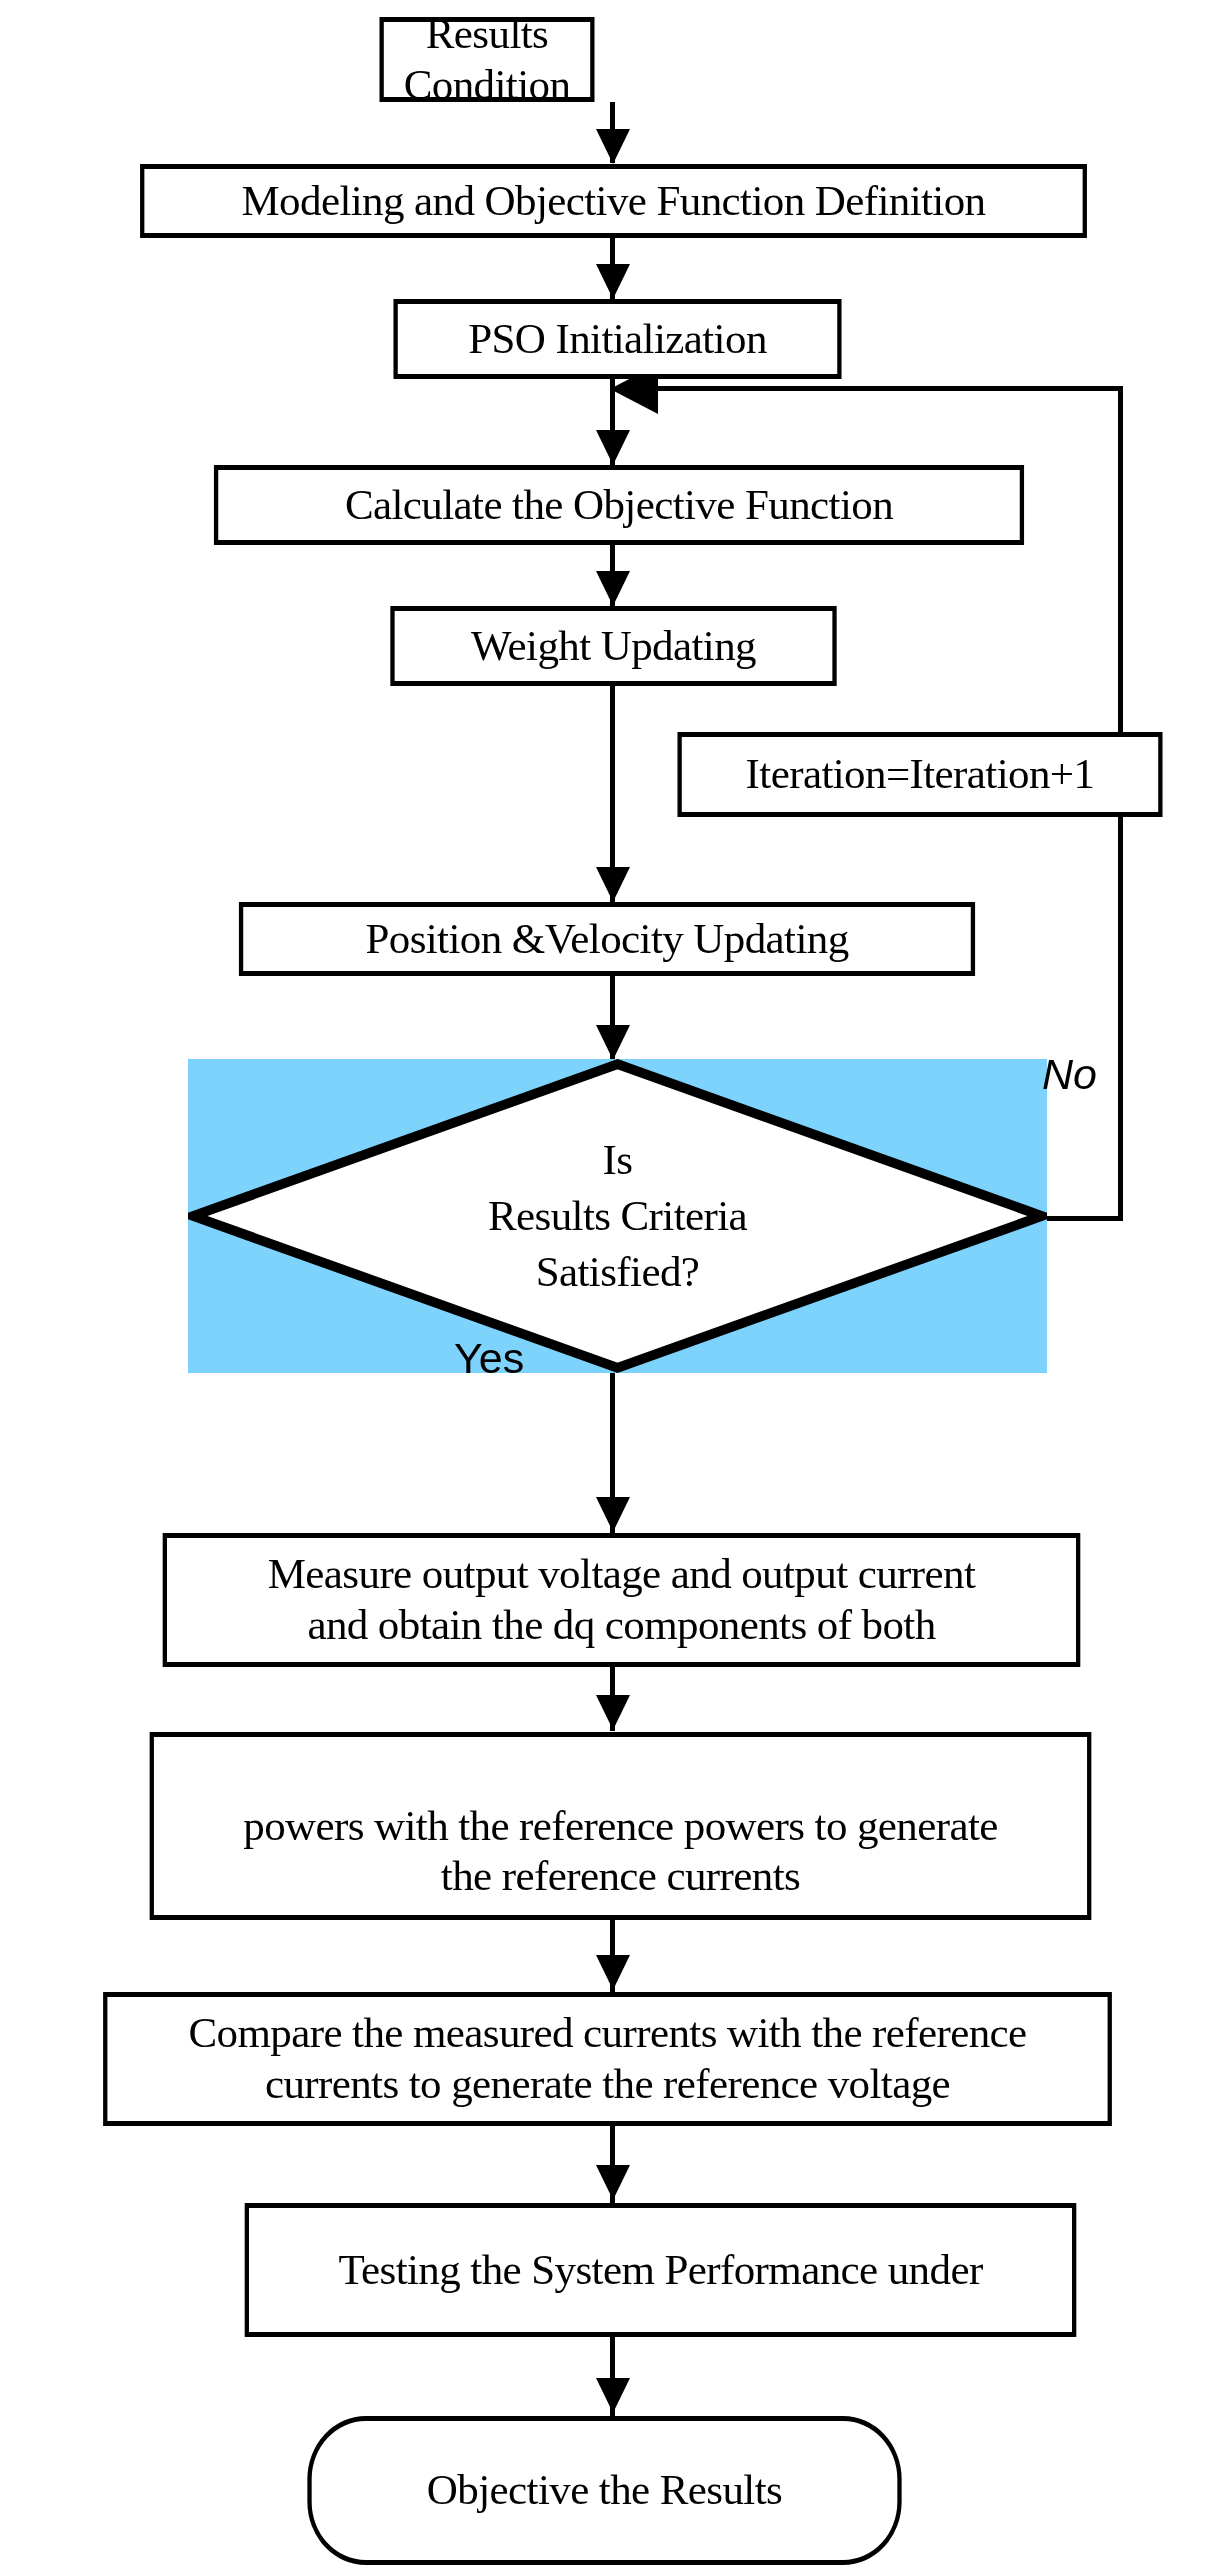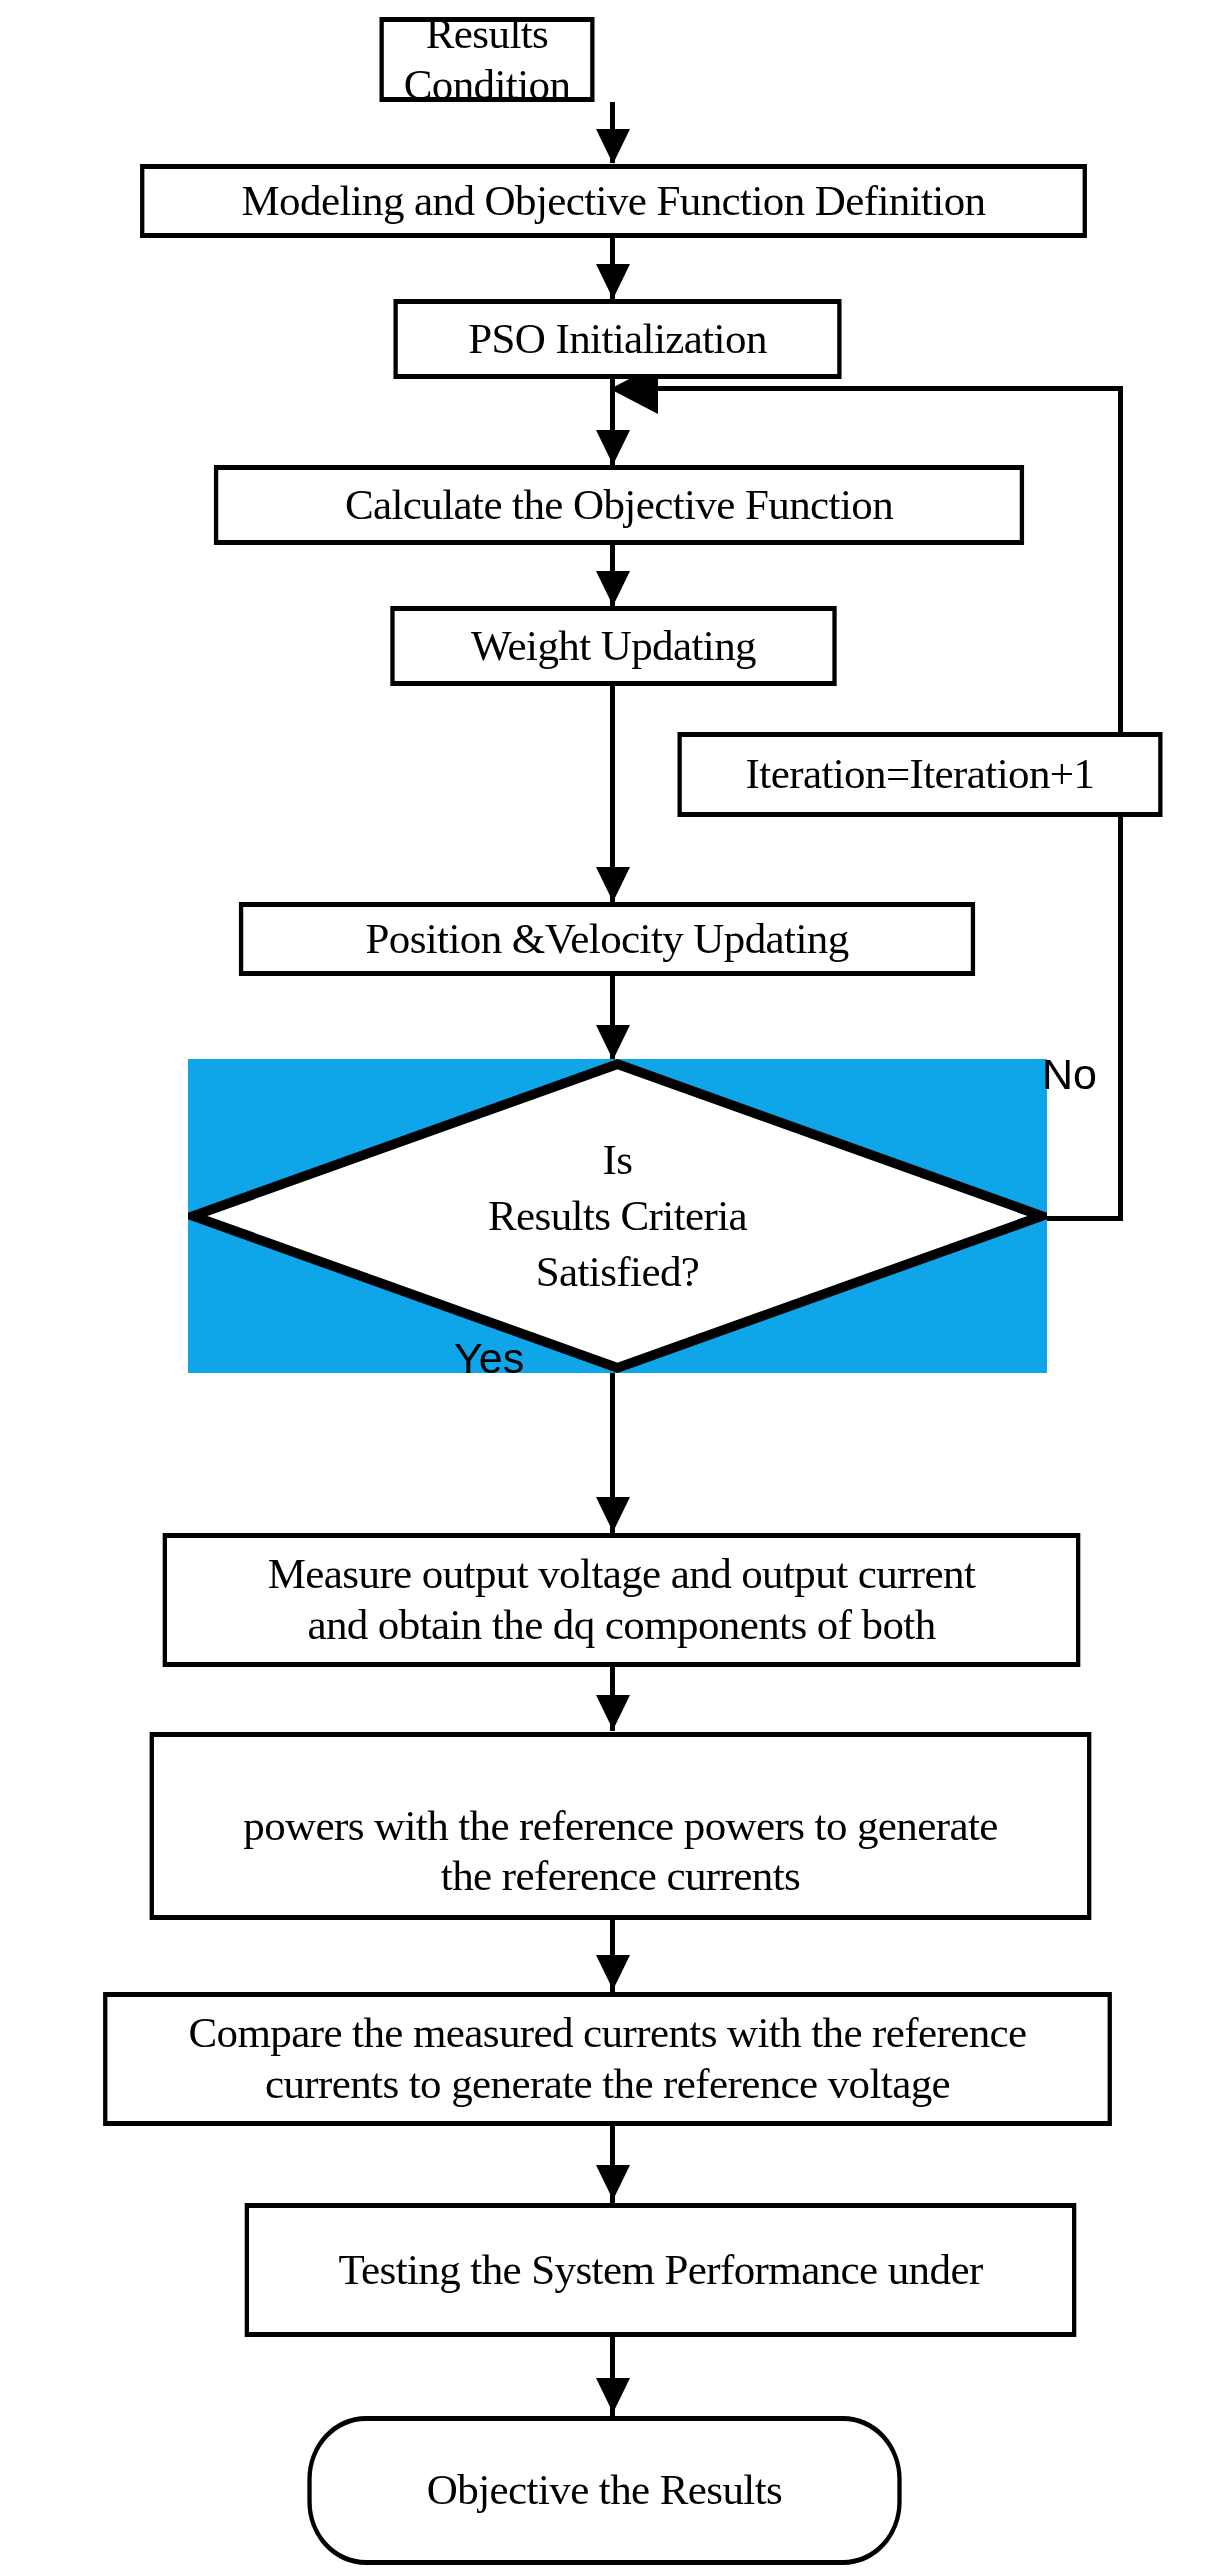--- a/index.html
+++ b/index.html
@@ -24,21 +24,21 @@
     font-size:43px;
     line-height:1.18;
     letter-spacing:-0.6px;
     transform:scaleX(0.86);
     z-index:3;
   }
   .node > span{display:block;width:100%;transform:scaleX(1.163);}
   .terminal{border-radius:68px/63px;}
   .decision{
     position:absolute;
-    background:#0ea5e9;
+    background:#7dd3fc;
     z-index:3;
   }
   .decision svg{display:block;}
   .decision .dlabel{
     position:absolute;
     left:0;top:0;width:100%;height:100%;
     display:flex;align-items:center;justify-content:center;
     text-align:center;
     font-family:"Liberation Serif", serif;
     font-size:43px;line-height:1.30;color:#000000;
@@ -94,21 +94,21 @@
     <span>PSO Initialization</span>
   </div>
 
   <div class="vline" style="left:610px;top:379px;height:86px;"></div>
   <div class="arrow-down" style="left:596px;top:430px;"></div>
 
   <div class="vline" style="left:1118px;top:386px;height:832px;"></div>
   <div class="hline" style="left:637px;top:386px;width:486px;"></div>
   <div class="arrow-left" style="left:610px;top:364px;"></div>
   <div class="hline" style="left:1041px;top:1216px;width:82px;"></div>
-  <div class="edge-label" style="left:1042px;top:1050px;">No</div>
+  <div class="edge-label" style="left:1042px;top:1050px;font-style:italic;">No</div>
 
   <div class="node" style="left:148px;top:465px;width:942px;height:80px;">
     <span>Calculate the Objective Function</span>
   </div>
 
   <div class="vline" style="left:610px;top:545px;height:61px;"></div>
   <div class="arrow-down" style="left:596px;top:571px;"></div>
 
   <div class="node" style="left:354px;top:606px;width:519px;height:80px;">
     <span>Weight Updating</span>

